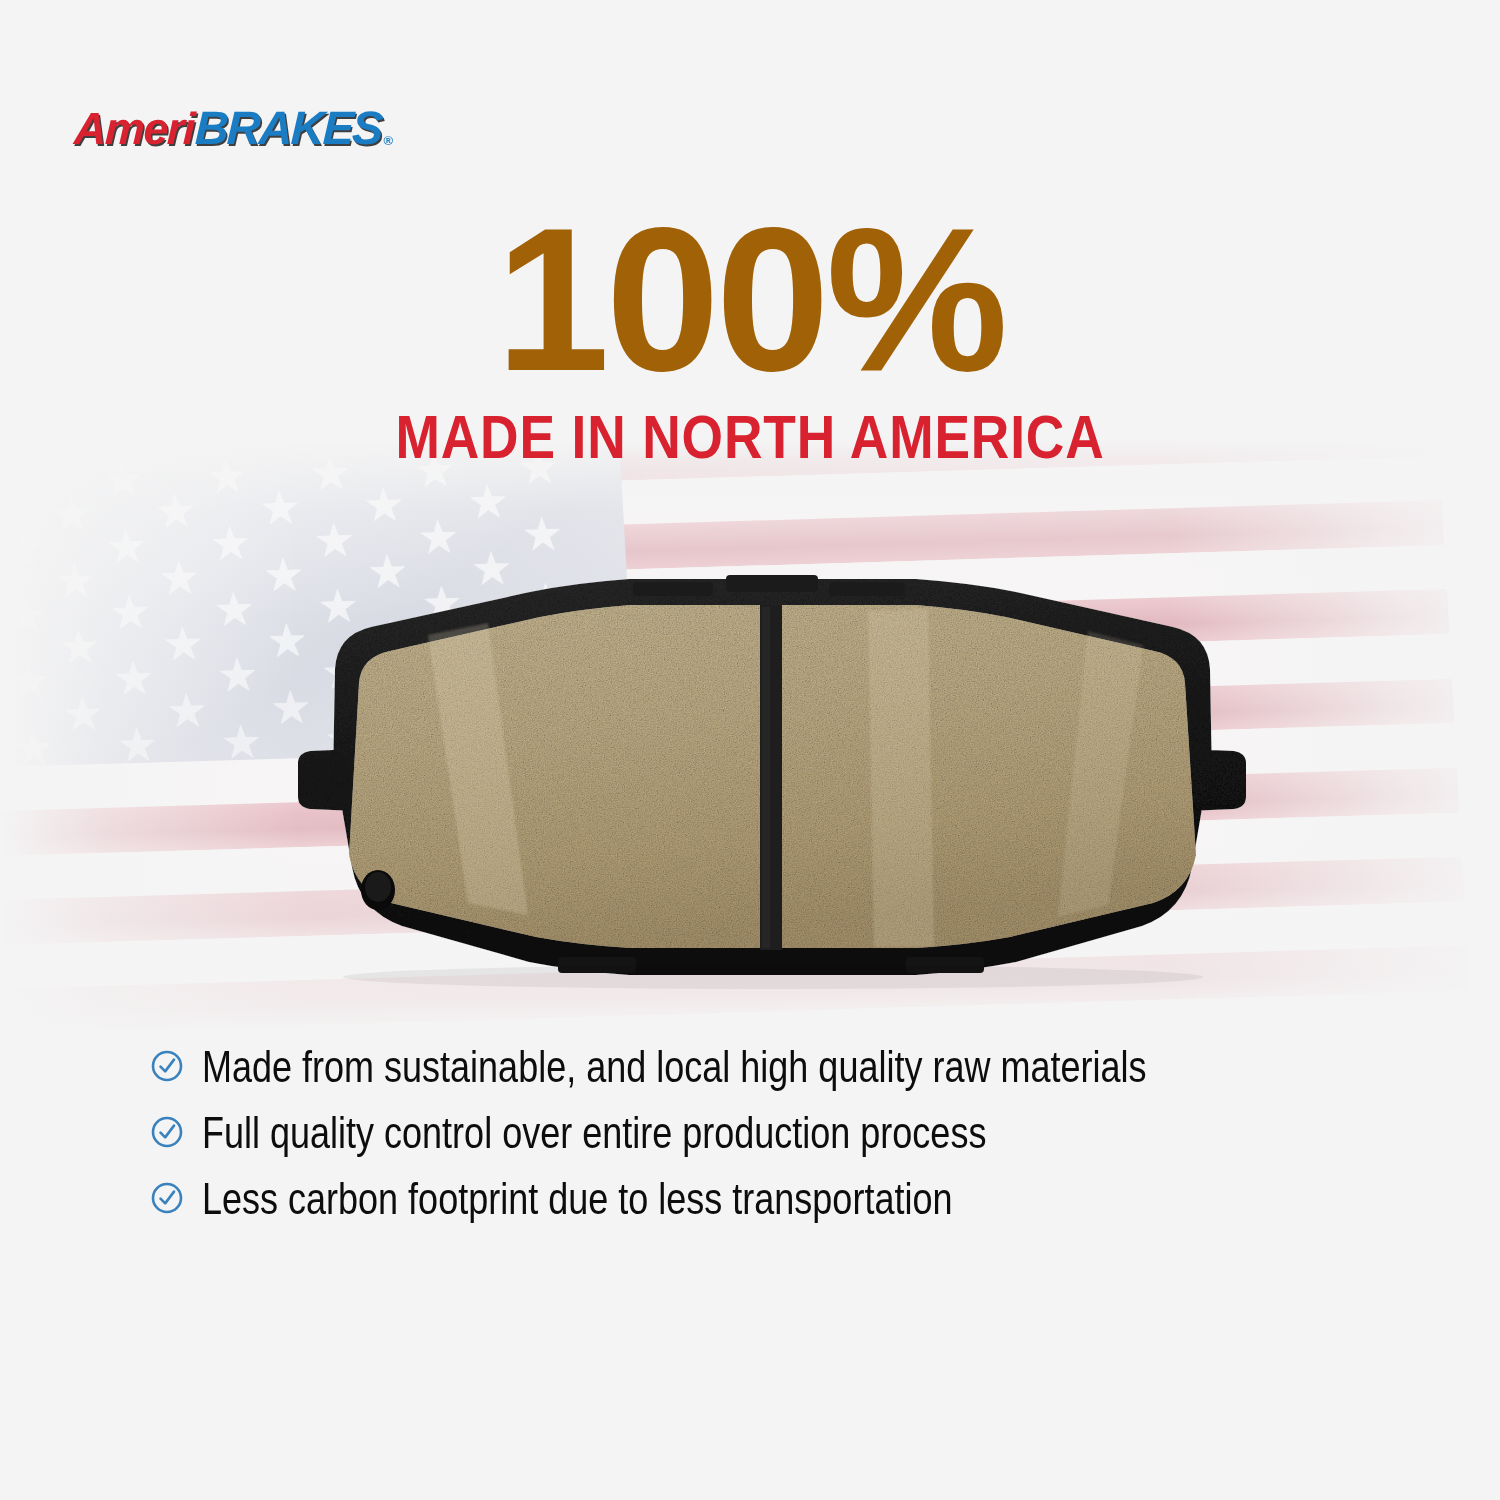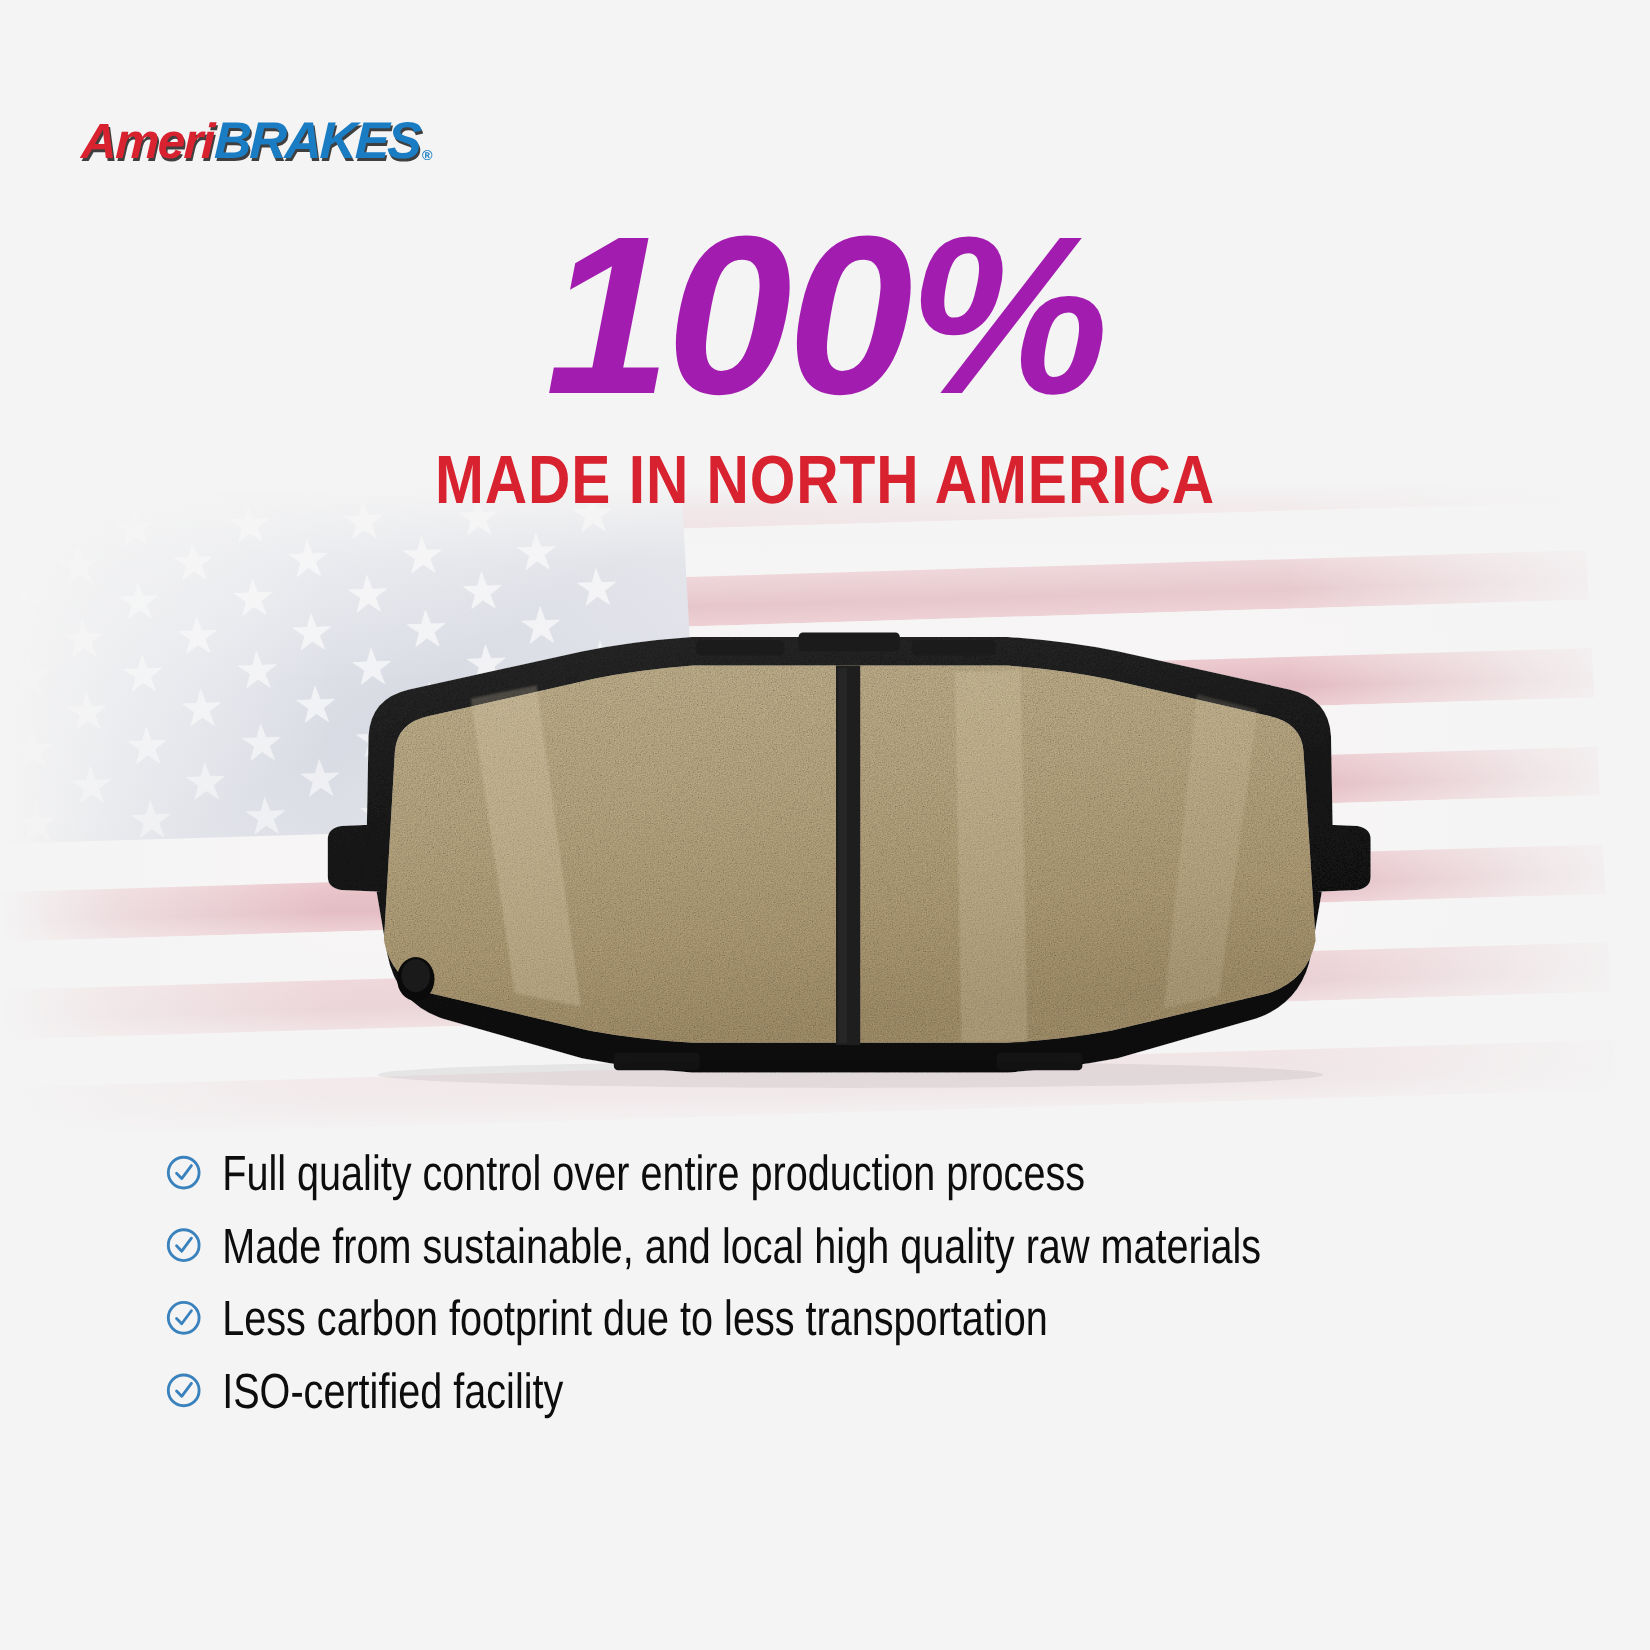--- a/index.html
+++ b/index.html
@@ -40,29 +40,28 @@
     margin-left:1px;
   }
   .logo .reg{
     color:#1a7dc4;font-size:13px;margin-left:2px;
     align-self:flex-end;margin-bottom:4px;
     text-shadow:none;
   }
 
   
   .headline{
-    position:absolute;left:0;right:0;top:184px;
+    position:absolute;left:0;right:0;top:196px;
     text-align:center;
-    color:#a21caf;
+    color:#a16207;
     font-weight:bold;
     font-size:205px;
     line-height:1;
     letter-spacing:-4px;
     font-family:"Liberation Sans", sans-serif;
-    font-style:italic;
   }
   .subheadline{
     position:absolute;left:0;right:0;top:406px;
     text-align:center;
     color:#d8222f;
     font-weight:bold;
     font-size:62px;
     line-height:1;
     letter-spacing:1px;
     transform:scaleX(0.86);
@@ -345,39 +344,32 @@
       <ellipse cx="545" cy="412" rx="430" ry="12" fill="#000" opacity=".06"></ellipse>
     </svg>
   </div>
 
   <div class="bullets" id="bullets">
       <div class="bullet">
         <svg class="check" viewBox="0 0 34 34">
           <circle cx="17" cy="17" r="14" fill="none" stroke="#3a82bd" stroke-width="2.6"></circle>
           <path d="M10.5 17.6 L15.2 22.4 L24 10.6" fill="none" stroke="#3a82bd" stroke-width="2.6" stroke-linecap="round" stroke-linejoin="round"></path>
         </svg>
-        <span class="bullet-text">Full quality control over entire production process</span>
+        <span class="bullet-text">Made from sustainable, and local high quality raw materials</span>
       </div>
       <div class="bullet">
         <svg class="check" viewBox="0 0 34 34">
           <circle cx="17" cy="17" r="14" fill="none" stroke="#3a82bd" stroke-width="2.6"></circle>
           <path d="M10.5 17.6 L15.2 22.4 L24 10.6" fill="none" stroke="#3a82bd" stroke-width="2.6" stroke-linecap="round" stroke-linejoin="round"></path>
         </svg>
-        <span class="bullet-text">Made from sustainable, and local high quality raw materials</span>
+        <span class="bullet-text">Full quality control over entire production process</span>
       </div>
       <div class="bullet">
         <svg class="check" viewBox="0 0 34 34">
           <circle cx="17" cy="17" r="14" fill="none" stroke="#3a82bd" stroke-width="2.6"></circle>
           <path d="M10.5 17.6 L15.2 22.4 L24 10.6" fill="none" stroke="#3a82bd" stroke-width="2.6" stroke-linecap="round" stroke-linejoin="round"></path>
         </svg>
         <span class="bullet-text">Less carbon footprint due to less transportation</span>
       </div>
-      <div class="bullet">
-        <svg class="check" viewBox="0 0 34 34">
-          <circle cx="17" cy="17" r="14" fill="none" stroke="#3a82bd" stroke-width="2.6"></circle>
-          <path d="M10.5 17.6 L15.2 22.4 L24 10.6" fill="none" stroke="#3a82bd" stroke-width="2.6" stroke-linecap="round" stroke-linejoin="round"></path>
-        </svg>
-        <span class="bullet-text">ISO-certified facility</span>
-      </div>
     </div>
 
 
 </div>
 
 </body></html>

